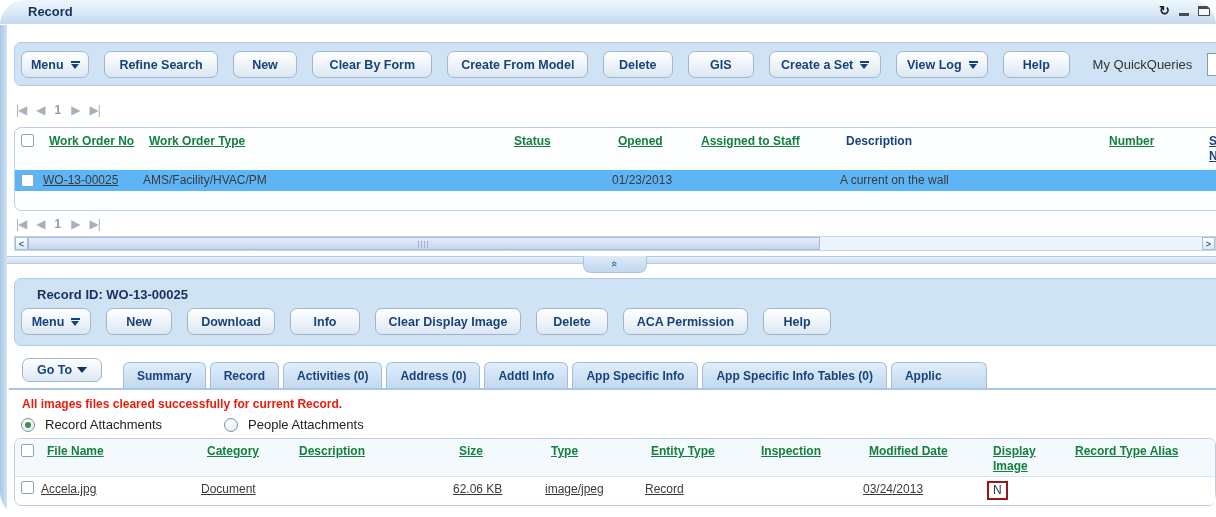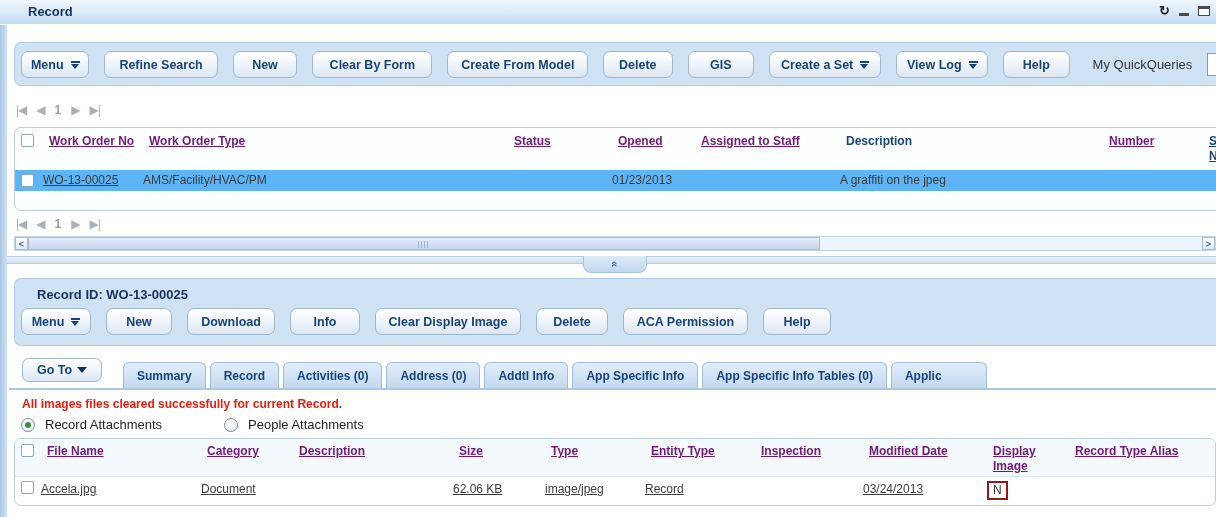--- a/index.html
+++ b/index.html
@@ -1,18 +1,18 @@
 <!DOCTYPE html>
 <html><head>
 <meta charset="utf-8">
 <style>
   * { box-sizing: border-box; margin: 0; padding: 0; }
   html,body { background:#fff; }
   body { font-family:"Liberation Sans", sans-serif; font-size:12px; }
-  .window { position:relative; width:1216px; height:517px; overflow:hidden; background:#fff; }
+  .window { position:relative; width:1216px; height:517px; overflow:hidden; background:#fff;border-radius:25px; }
 
   
   .titlebar { position:absolute; left:0; top:0; width:1216px; height:25px;
     background:linear-gradient(180deg,#eff7fd 0%,#dcecf9 45%,#c3d9ee 100%);
     border-bottom:1px solid #fdfeff; }
   .titlebar .title { position:absolute; left:28px; top:4px; font-size:13px; font-weight:bold; color:#16325c; }
   .win-icons { position:absolute; right:6px; top:4px; display:flex; align-items:center; gap:9px; }
   .win-ico { display:inline-block; cursor:pointer; }
   .win-ico.refresh { font-size:13px; line-height:13px; color:#222; font-weight:bold; }
   .win-ico.min { width:10px; height:10px; border-bottom:3px solid #4a4a4a; }
@@ -42,21 +42,21 @@
 
   
   .pager { position:absolute; left:16px; display:flex; align-items:center; gap:10px;
     color:#a8b0b8; font-size:12px; letter-spacing:-1px; }
   .pager .pg { font-weight:bold; color:#949ca4; letter-spacing:0; cursor:default; }
   .pager span { cursor:pointer; }
 
   
   .wl-grid { display:grid; grid-template-columns:28px 100px 365px 104px 83px 145px 263px 100px; align-items:start; }
   .wl-head { padding:6px 0 0 6px; line-height:15px; min-height:42px; }
-  .hlink { color:#701a75; font-weight:bold; text-decoration:underline; cursor:pointer; }
+  .hlink { color:#15803d; font-weight:bold; text-decoration:underline; cursor:pointer; }
   .hplain { color:#17427c; font-weight:bold; }
   .wl-row { height:21px; line-height:21px; background:#5db5f6; color:#3b3b3b; padding-left:6px;
     grid-template-columns:22px 100px 365px 104px 83px 145px 263px 100px; align-items:center; }
   .rowlink { color:#3b3b3b; text-decoration:underline; cursor:pointer; }
   .cb { width:13px; height:13px; background:#fff; border:1px solid #8aa5bd; border-radius:2px; display:inline-block; cursor:pointer; }
   .wl-clip { position:absolute; left:1194px; top:6px; line-height:15px; }
   .wl-clip div { color:#17427c; font-weight:bold; text-decoration:underline; }
 
   
   .hscroll { position:absolute; left:14px; top:236px; width:1202px; height:15px; display:flex;
@@ -201,21 +201,21 @@
       <div>S</div>
       <div>N</div>
     </div>
     <div class="wl-grid wl-row">
       <span class="cb" style="position:relative; top:0px"></span>
       <span class="rowlink">WO-13-00025</span>
       <span>AMS/Facility/HVAC/PM</span>
       <span></span>
       <span>01/23/2013</span>
       <span></span>
-      <span>A graffiti on the jpeg</span>
+      <span>A current on the wall</span>
       <span></span>
     </div>
   </div>
 
   <div class="pager" style="top:217px">
     <span>|◀</span>
     <span>◀</span>
     <span class="pg">1</span>
     <span>▶</span>
     <span>▶|</span>

